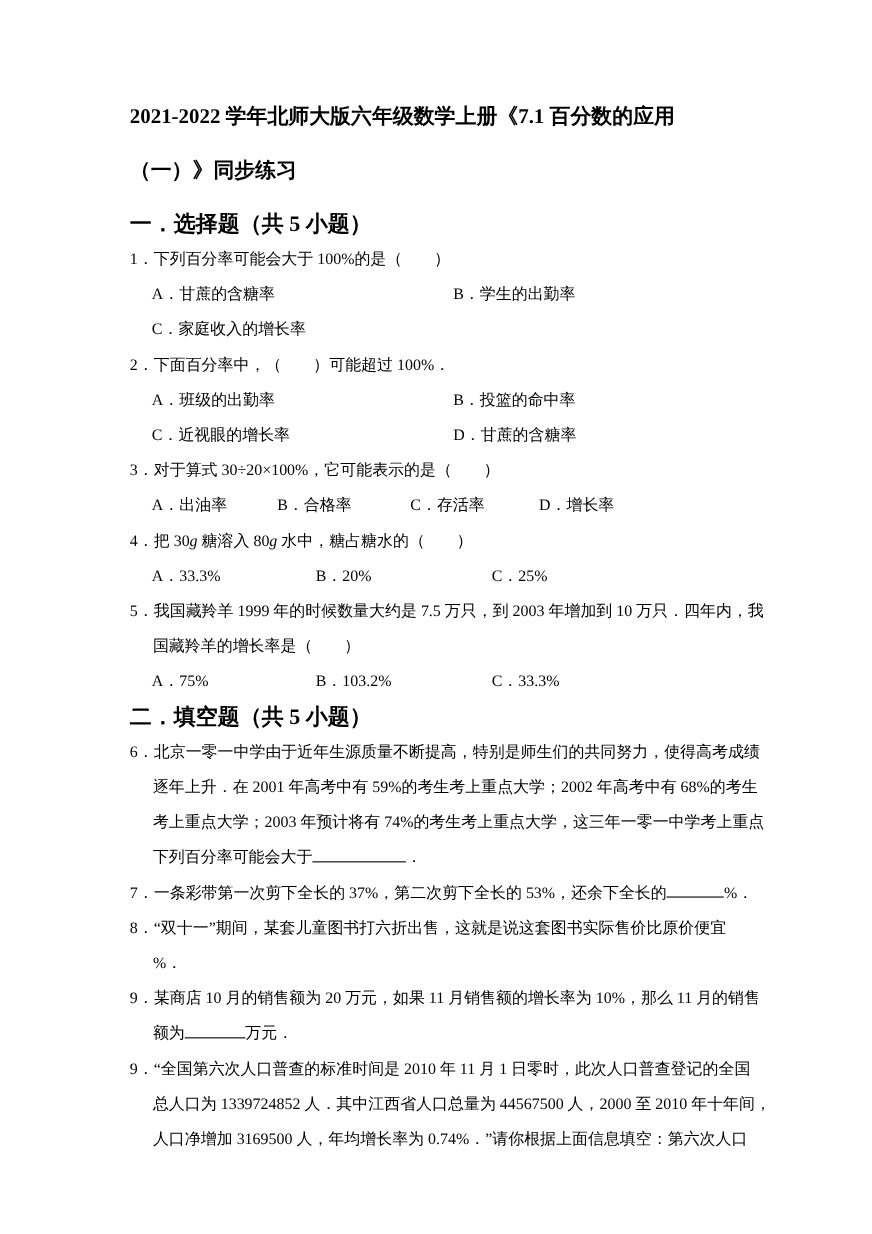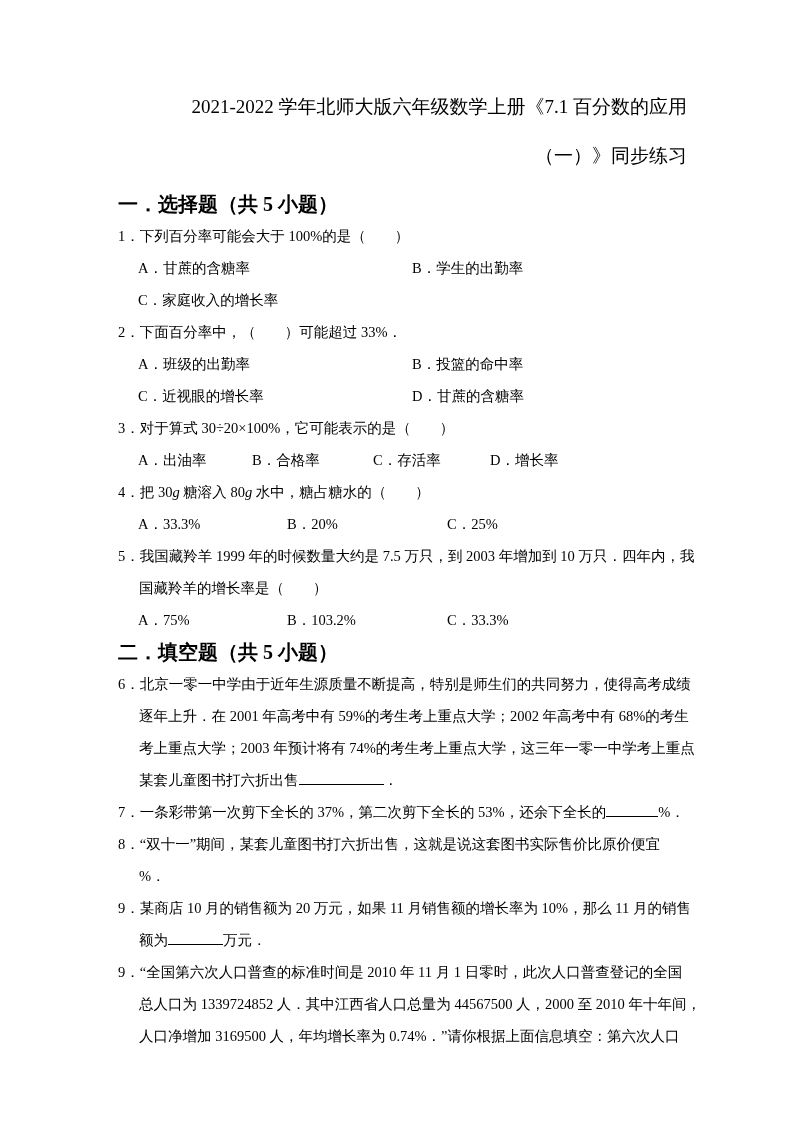--- a/index.html
+++ b/index.html
@@ -11,22 +11,22 @@
     box-sizing:border-box;
     padding:82px 106px 0 118px;
     overflow:hidden;
     font-family:"Liberation Serif","DejaVu Serif",serif;
     color:#000;
     font-size:14.5px;
     line-height:32px;
   }
   .title {
     font-size:19px;
-    font-weight:normal;
-    text-align:right;
+    font-weight:bold;
+    text-align:left;
     line-height:49px;
     margin:0 0 8px 0;
   }
   .heading {
     font-weight:bold;
     font-size:20px;
   }
   .q { padding-left:21px; }
   .qline { text-indent:0; white-space:nowrap; }
   .qline.first { text-indent:-21px;font-family:Liberation Serif, serif; }
@@ -60,21 +60,21 @@
       <div class="heading">一．选择题（共 5 小题）</div>
       <div class="q">
         <div class="qline first"><span class="qnum">1．</span><span>下列百分率可能会大于 100%的是（　　）</span></div>
       </div>
       <div class="opts cols2">
         <span class="opt">A．甘蔗的含糖率</span>
         <span class="opt">B．学生的出勤率</span>
         <span class="opt">C．家庭收入的增长率</span>
       </div>
       <div class="q">
-        <div class="qline first"><span class="qnum">2．</span><span>下面百分率中，（　　）可能超过 33%．</span></div>
+        <div class="qline first"><span class="qnum">2．</span><span>下面百分率中，（　　）可能超过 100%．</span></div>
       </div>
       <div class="opts cols2">
         <span class="opt">A．班级的出勤率</span>
         <span class="opt">B．投篮的命中率</span>
         <span class="opt">C．近视眼的增长率</span>
         <span class="opt">D．甘蔗的含糖率</span>
       </div>
       <div class="q">
         <div class="qline first"><span class="qnum">3．</span><span>对于算式 30÷20×100%，它可能表示的是（　　）</span></div>
       </div>
@@ -99,21 +99,21 @@
       <div class="opts cols3">
         <span class="opt">A．75%</span>
         <span class="opt">B．103.2%</span>
         <span class="opt">C．33.3%</span>
       </div>
       <div class="heading">二．填空题（共 5 小题）</div>
       <div class="q">
         <div class="qline first"><span class="qnum">6．</span><span>北京一零一中学由于近年生源质量不断提高，特别是师生们的共同努力，使得高考成绩</span></div>
         <div class="qline"><span>逐年上升．在 2001 年高考中有 59%的考生考上重点大学；2002 年高考中有 68%的考生</span></div>
         <div class="qline"><span>考上重点大学；2003 年预计将有 74%的考生考上重点大学，这三年一零一中学考上重点</span></div>
-        <div class="qline"><span>某套儿童图书打六折出售</span><span class="blank" style="width: 85px;"></span><span>．</span></div>
+        <div class="qline"><span>下列百分率可能会大于</span><span class="blank" style="width: 85px;"></span><span>．</span></div>
       </div>
       <div class="q">
         <div class="qline first"><span class="qnum">7．</span><span>一条彩带第一次剪下全长的 37%，第二次剪下全长的 53%，还余下全长的</span><span class="blank" style="width: 52px;"></span><span>%．</span></div>
       </div>
       <div class="q">
         <div class="qline first"><span class="qnum">8．</span><span>“双十一”期间，某套儿童图书打六折出售，这就是说这套图书实际售价比原价便宜</span></div>
         <div class="qline"><span>%．</span></div>
       </div>
       <div class="q">
         <div class="qline first"><span class="qnum">9．</span><span>某商店 10 月的销售额为 20 万元，如果 11 月销售额的增长率为 10%，那么 11 月的销售</span></div>

